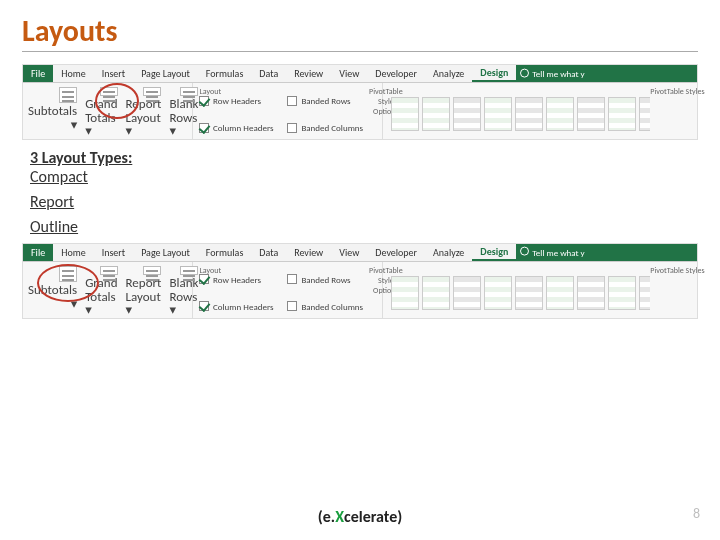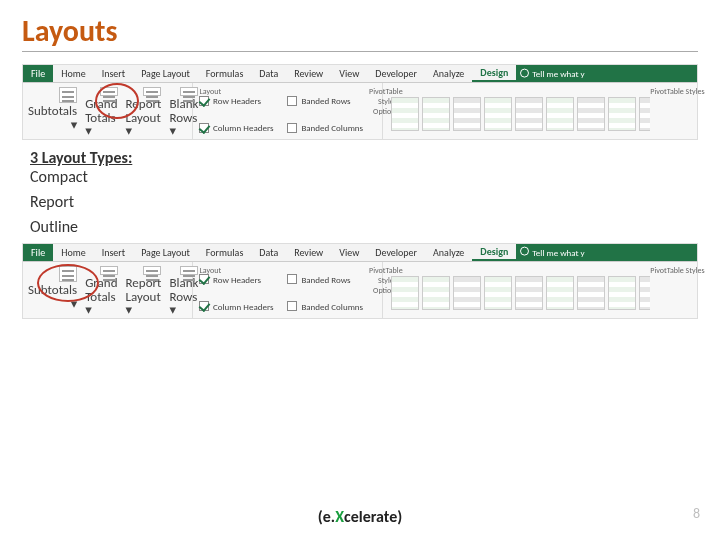--- a/index.html
+++ b/index.html
@@ -30,20 +30,21 @@
   .sub-head {
     font-size: 16px;
     font-weight: 700;
     text-decoration: underline;
     margin: 8px 0 0 8px;
   }
   .layout-list {
     font-size: 16px;
     margin: 0 0 6px 8px;
     line-height: 1.2;
+    text-decoration: underline;
   }
 
   
   .ribbon-block {
     margin: 4px 0 6px 0;
     border: 1px solid #ddd;
     background: #f7f7f7;
     font-size: 10px;
   }
   .tabs {

